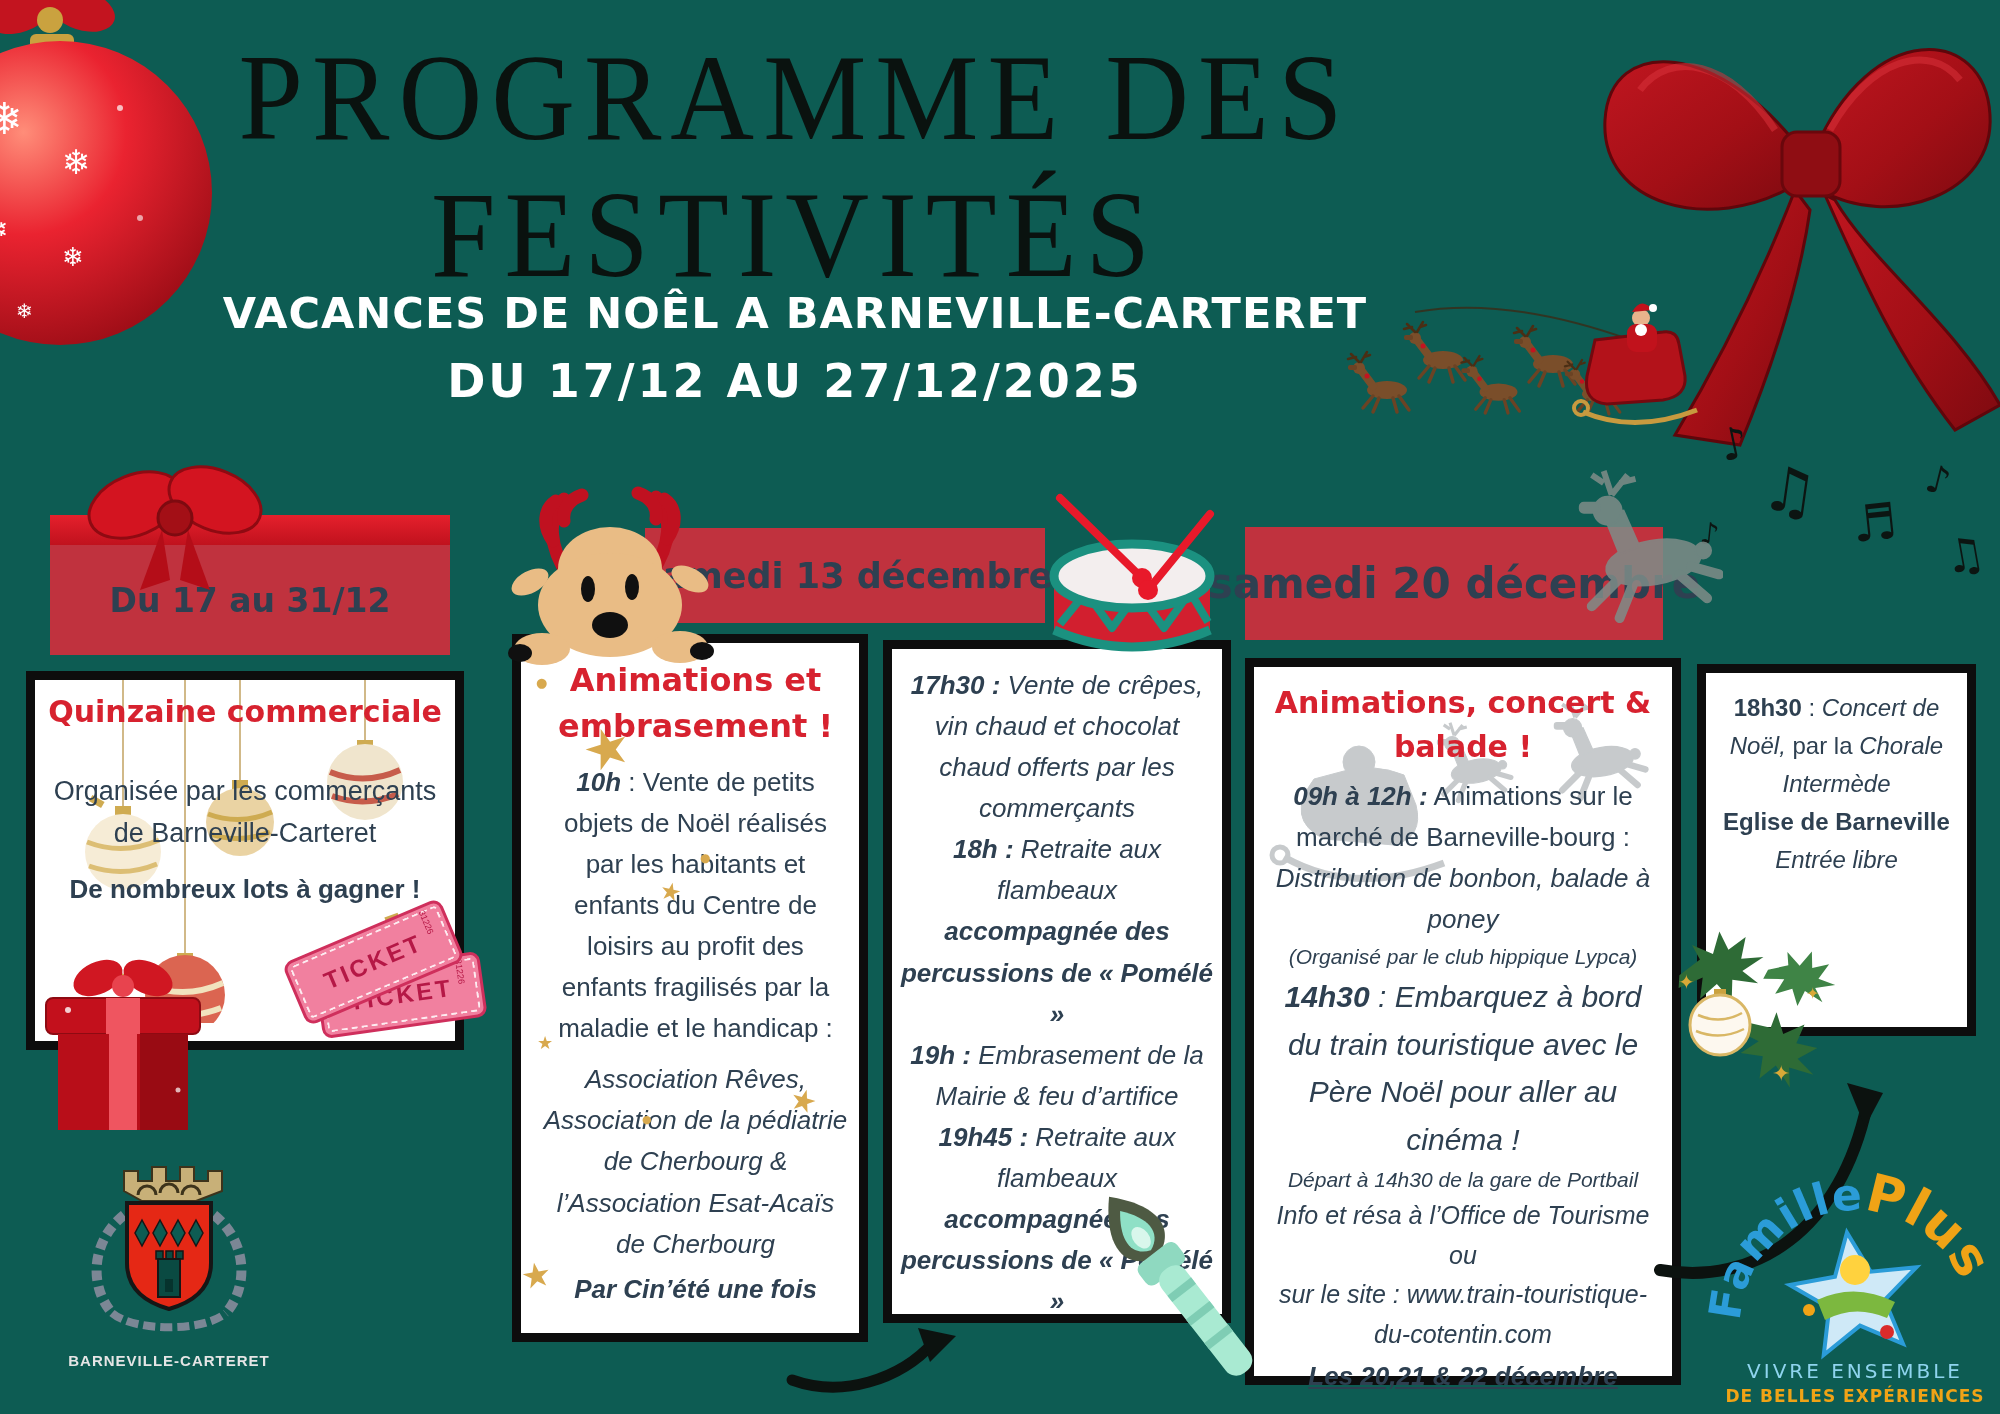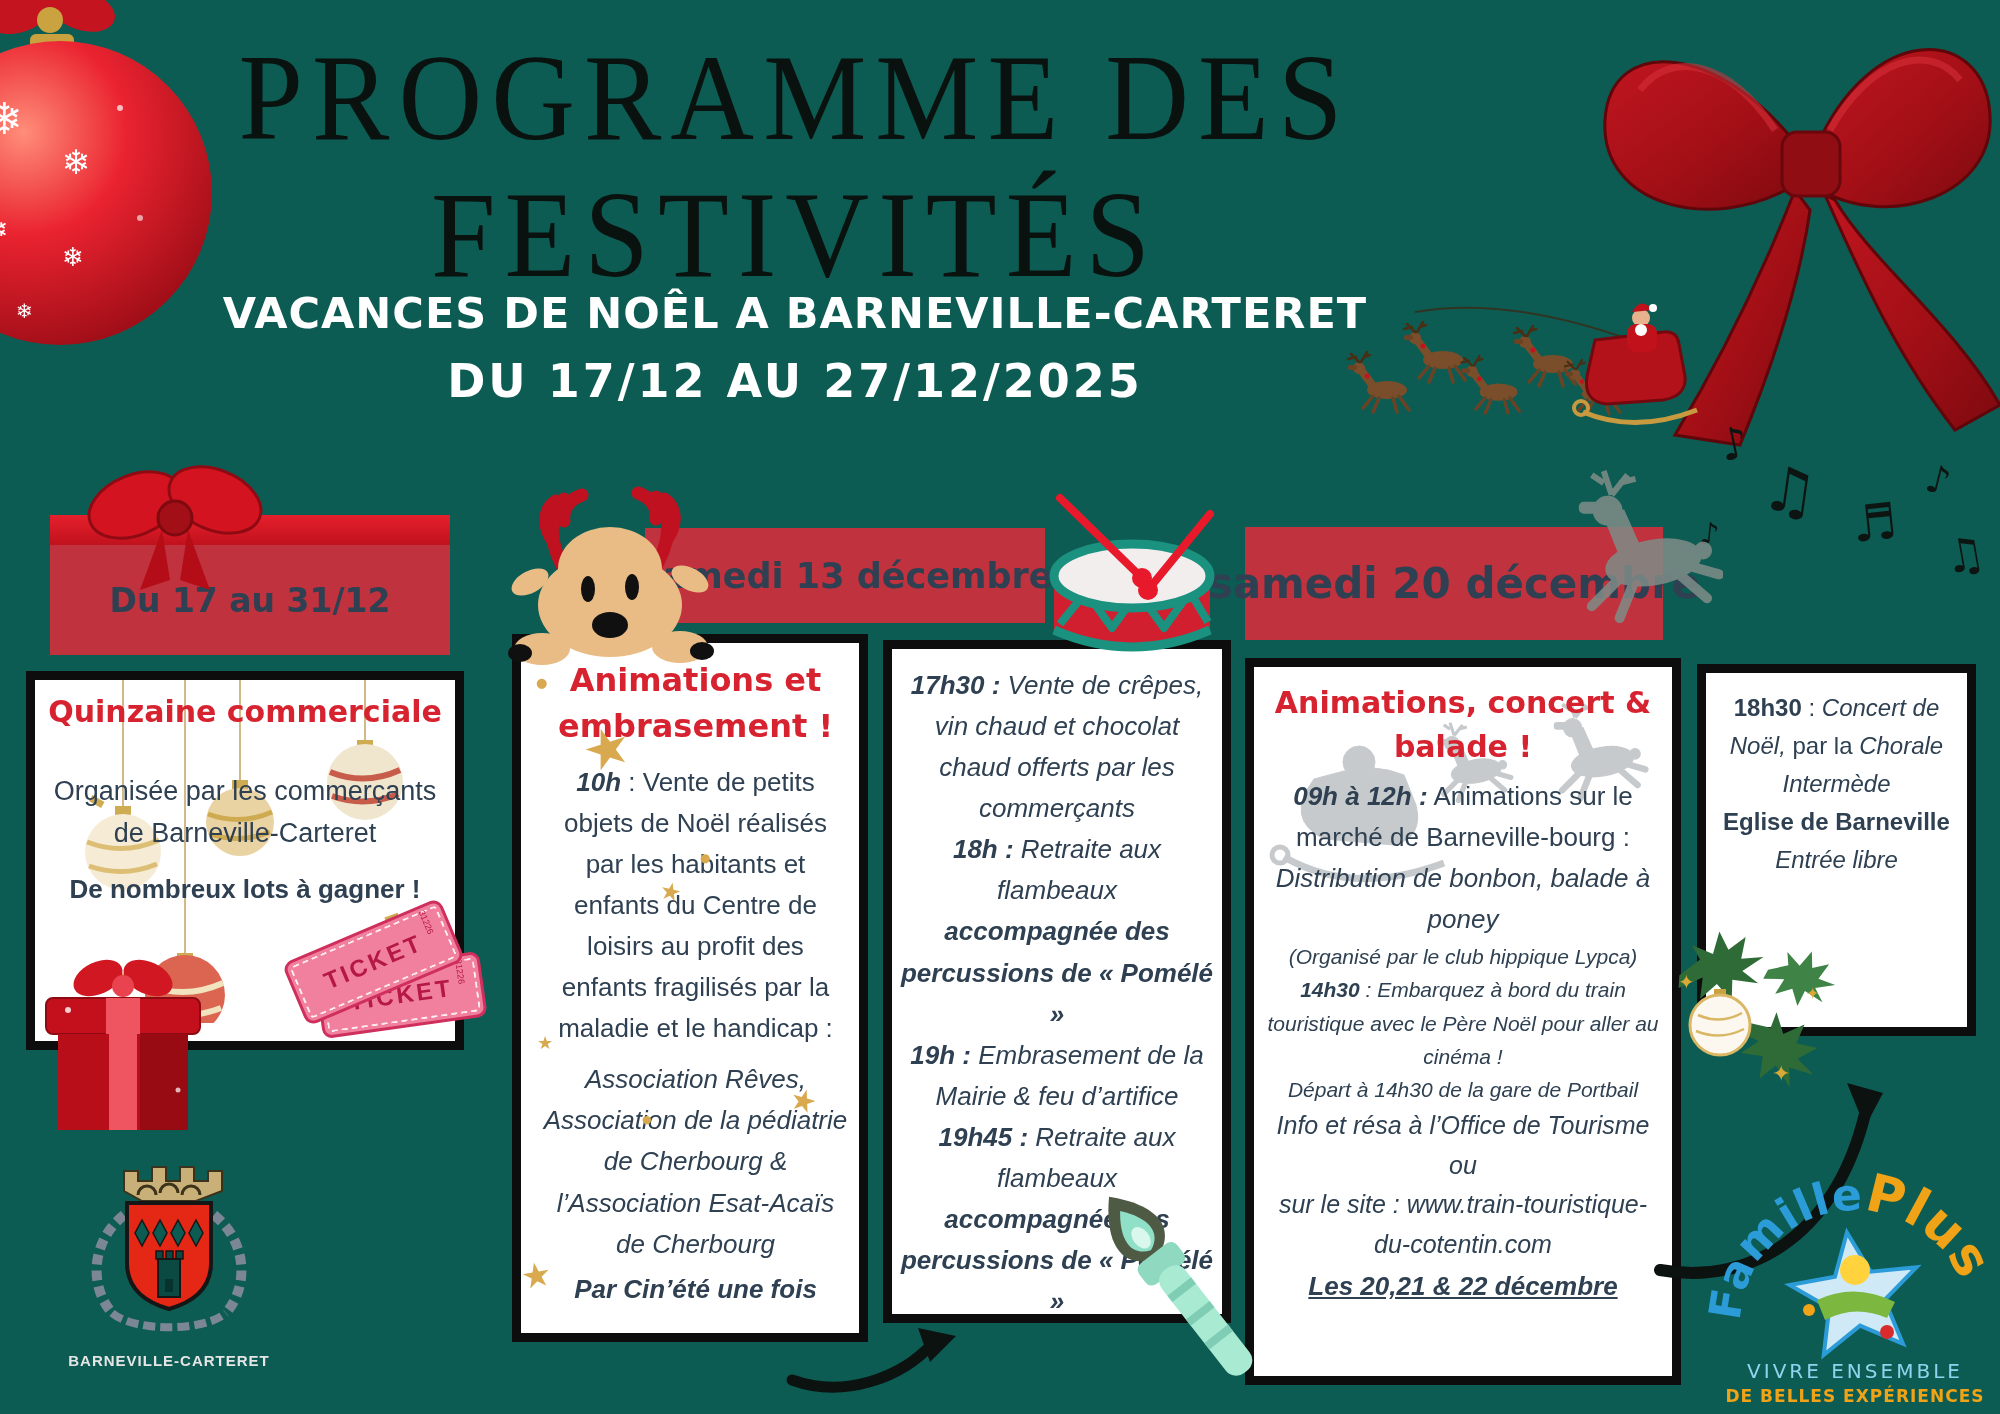--- a/index.html
+++ b/index.html
@@ -345,21 +345,21 @@
     <div class="pbody" style="padding:14px 12px 0 12px;">
       <div class="ptitle" style="font-size:30px;">
         <div>Animations, concert &amp;</div>
         <div>balade !</div>
       </div>
       <div class="line" style="font-size:26px;margin-top:8px;">
         <span class="tt">09h à 12h :</span><span> Animations sur le marché de Barneville-bourg :</span>
       </div>
       <div class="line ti" style="font-size:26px;">Distribution de bonbon, balade à poney</div>
       <div class="line ti" style="font-size:21px;">(Organisé par le club hippique Lypca)</div>
-      <div class="line ti" style="font-size:21px;">
+      <div class="line ti" style="font-size:30px;">
         <span class="tb">14h30</span><span> : Embarquez à bord du train touristique avec le Père Noël pour aller au cinéma !</span>
       </div>
       <div class="line ti" style="font-size:21px;">Départ à 14h30 de la gare de Portbail</div>
       <div class="line ti" style="font-size:25px;">Info et résa à l’Office de Tourisme ou</div>
       <div class="line ti" style="font-size:25px;">sur le site : www.train-touristique-du-cotentin.com</div>
       <div class="line tbi tu" style="font-size:26px;margin-top:2px;">Les 20,21 &amp; 22 décembre</div>
     </div>
   </div>
 
   <div class="abs panel" style="left:1697px;top:664px;width:261px;height:354px;">

